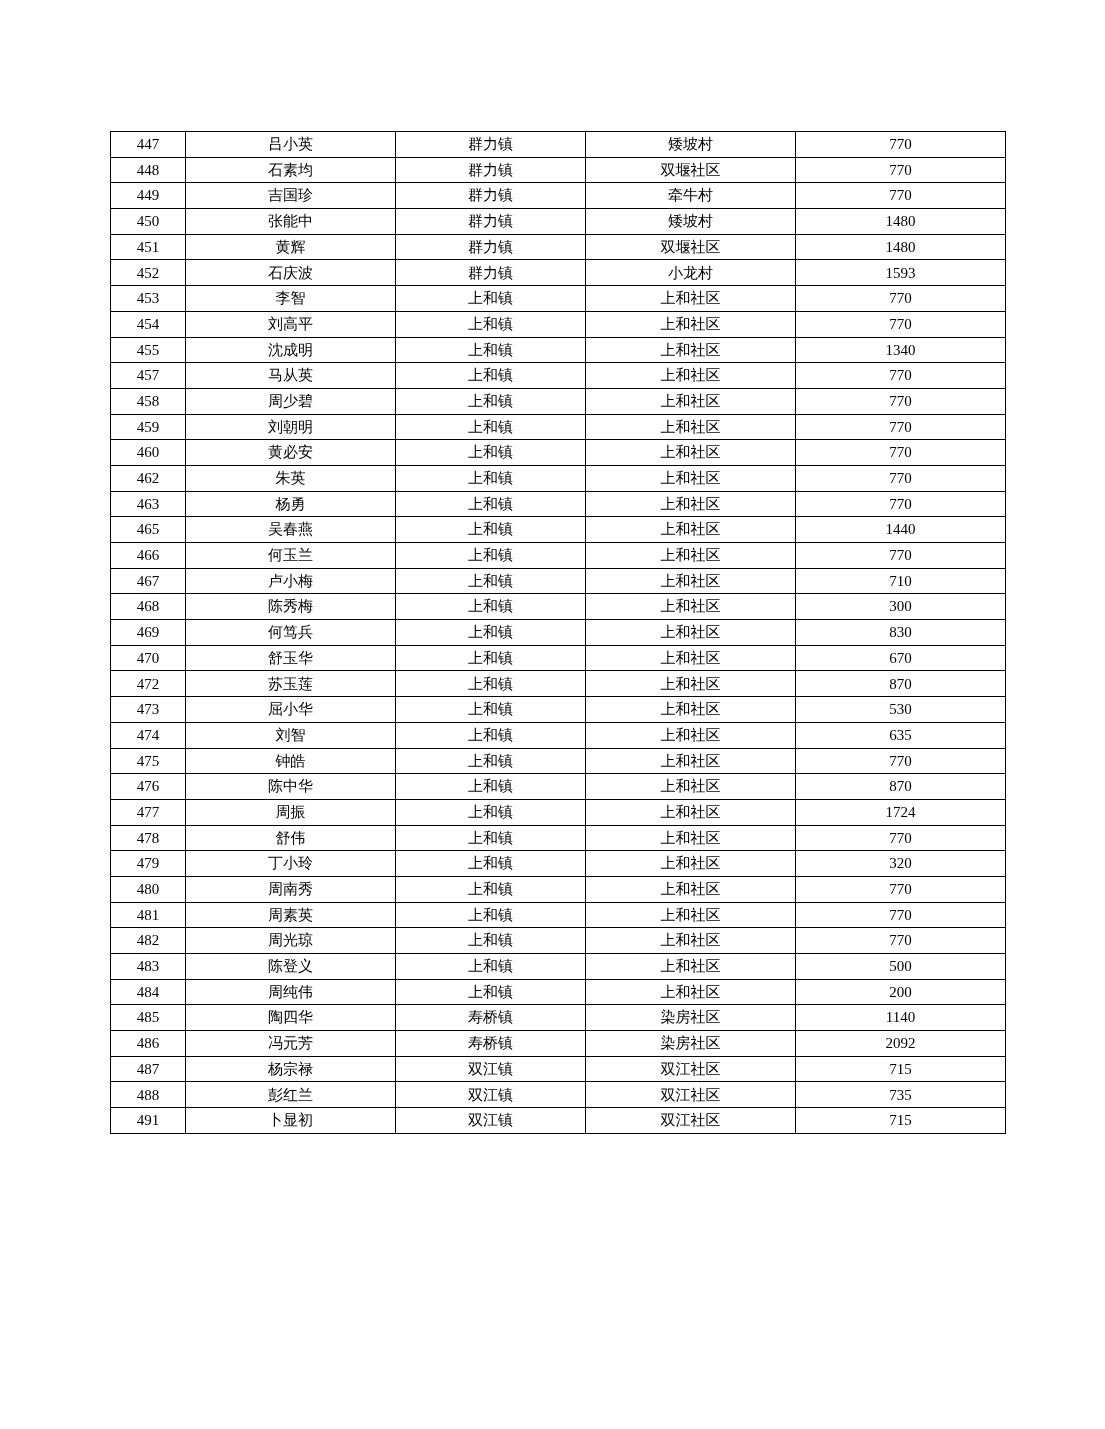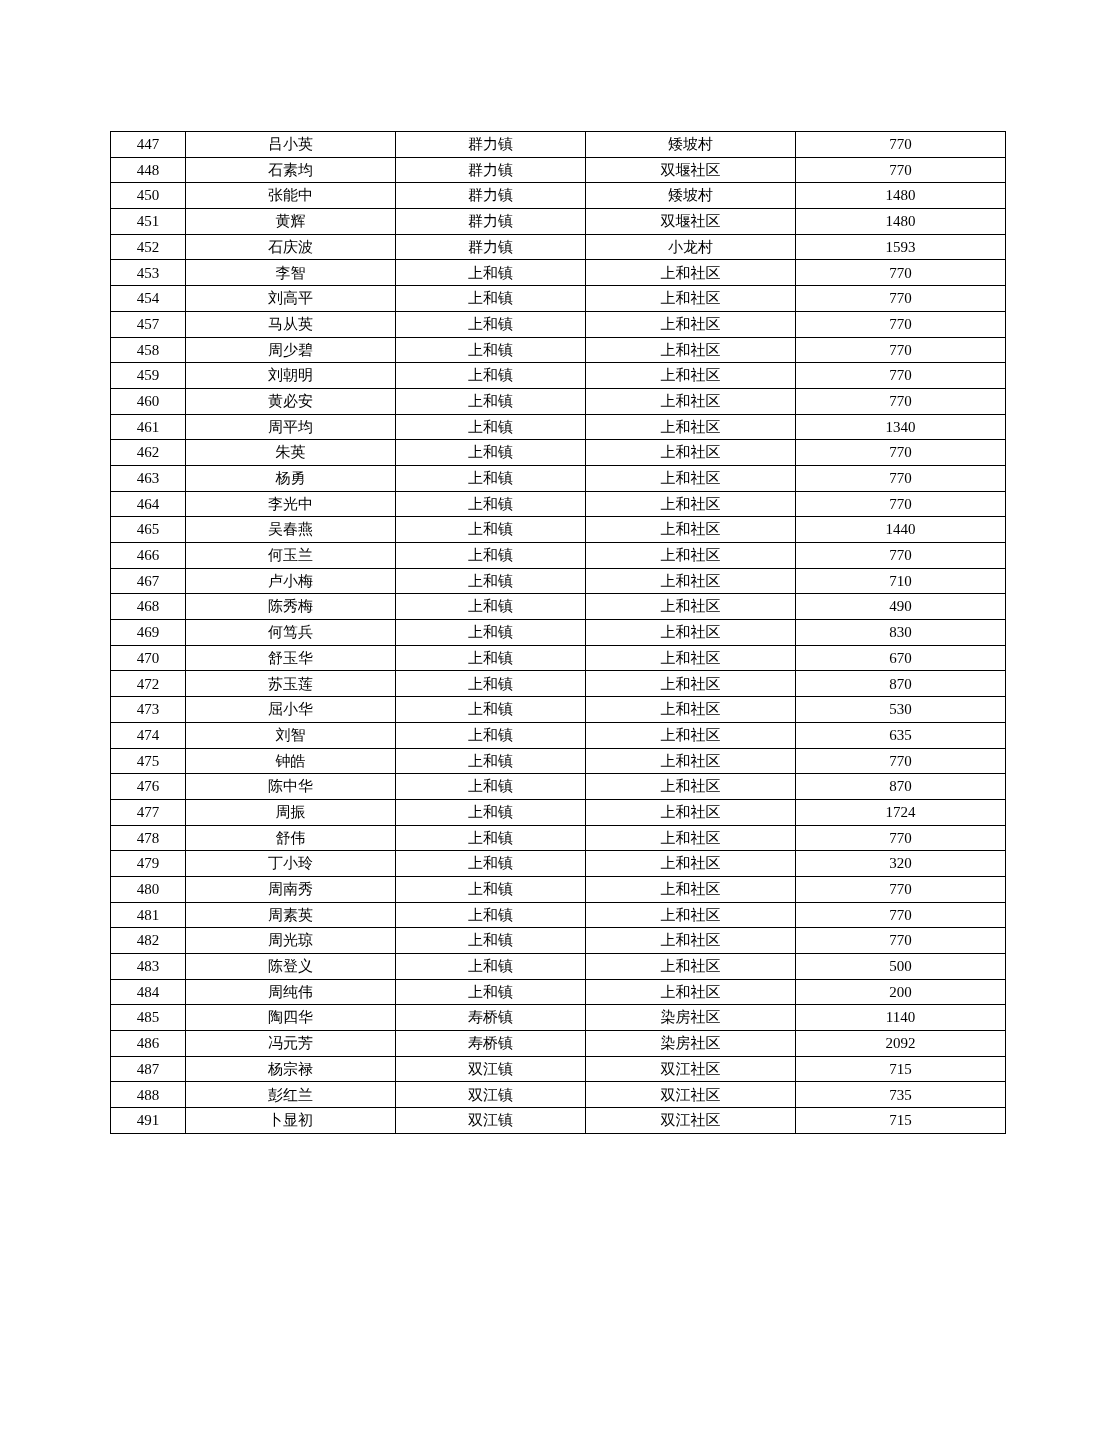--- a/index.html
+++ b/index.html
@@ -60,20 +60,27 @@
           <td class="col4">770</td>
         </tr>
         <tr>
           <td class="col0">448</td>
           <td class="col1">石素均</td>
           <td class="col2">群力镇</td>
           <td class="col3">双堰社区</td>
           <td class="col4">770</td>
         </tr>
         <tr>
+          <td class="col0">449</td>
+          <td class="col1">吉国珍</td>
+          <td class="col2">群力镇</td>
+          <td class="col3">牵牛村</td>
+          <td class="col4">770</td>
+        </tr>
+        <tr>
           <td class="col0">450</td>
           <td class="col1">张能中</td>
           <td class="col2">群力镇</td>
           <td class="col3">矮坡村</td>
           <td class="col4">1480</td>
         </tr>
         <tr>
           <td class="col0">451</td>
           <td class="col1">黄辉</td>
           <td class="col2">群力镇</td>
@@ -95,20 +102,27 @@
           <td class="col4">770</td>
         </tr>
         <tr>
           <td class="col0">454</td>
           <td class="col1">刘高平</td>
           <td class="col2">上和镇</td>
           <td class="col3">上和社区</td>
           <td class="col4">770</td>
         </tr>
         <tr>
+          <td class="col0">455</td>
+          <td class="col1">沈成明</td>
+          <td class="col2">上和镇</td>
+          <td class="col3">上和社区</td>
+          <td class="col4">1340</td>
+        </tr>
+        <tr>
           <td class="col0">457</td>
           <td class="col1">马从英</td>
           <td class="col2">上和镇</td>
           <td class="col3">上和社区</td>
           <td class="col4">770</td>
         </tr>
         <tr>
           <td class="col0">458</td>
           <td class="col1">周少碧</td>
           <td class="col2">上和镇</td>
@@ -123,48 +137,34 @@
           <td class="col4">770</td>
         </tr>
         <tr>
           <td class="col0">460</td>
           <td class="col1">黄必安</td>
           <td class="col2">上和镇</td>
           <td class="col3">上和社区</td>
           <td class="col4">770</td>
         </tr>
         <tr>
-          <td class="col0">461</td>
-          <td class="col1">周平均</td>
-          <td class="col2">上和镇</td>
-          <td class="col3">上和社区</td>
-          <td class="col4">1340</td>
-        </tr>
-        <tr>
           <td class="col0">462</td>
           <td class="col1">朱英</td>
           <td class="col2">上和镇</td>
           <td class="col3">上和社区</td>
           <td class="col4">770</td>
         </tr>
         <tr>
           <td class="col0">463</td>
           <td class="col1">杨勇</td>
           <td class="col2">上和镇</td>
           <td class="col3">上和社区</td>
           <td class="col4">770</td>
         </tr>
         <tr>
-          <td class="col0">464</td>
-          <td class="col1">李光中</td>
-          <td class="col2">上和镇</td>
-          <td class="col3">上和社区</td>
-          <td class="col4">770</td>
-        </tr>
-        <tr>
           <td class="col0">465</td>
           <td class="col1">吴春燕</td>
           <td class="col2">上和镇</td>
           <td class="col3">上和社区</td>
           <td class="col4">1440</td>
         </tr>
         <tr>
           <td class="col0">466</td>
           <td class="col1">何玉兰</td>
           <td class="col2">上和镇</td>
@@ -176,21 +176,21 @@
           <td class="col1">卢小梅</td>
           <td class="col2">上和镇</td>
           <td class="col3">上和社区</td>
           <td class="col4">710</td>
         </tr>
         <tr>
           <td class="col0">468</td>
           <td class="col1">陈秀梅</td>
           <td class="col2">上和镇</td>
           <td class="col3">上和社区</td>
-          <td class="col4">490</td>
+          <td class="col4">300</td>
         </tr>
         <tr>
           <td class="col0">469</td>
           <td class="col1">何笃兵</td>
           <td class="col2">上和镇</td>
           <td class="col3">上和社区</td>
           <td class="col4">830</td>
         </tr>
         <tr>
           <td class="col0">470</td>

